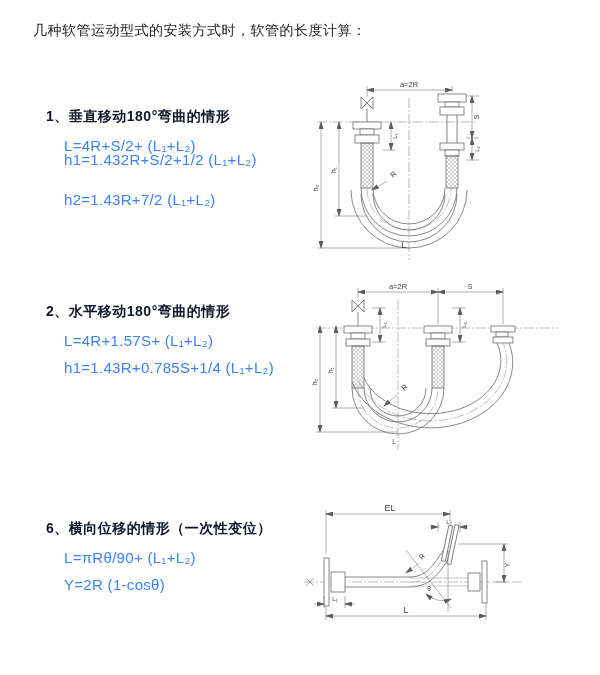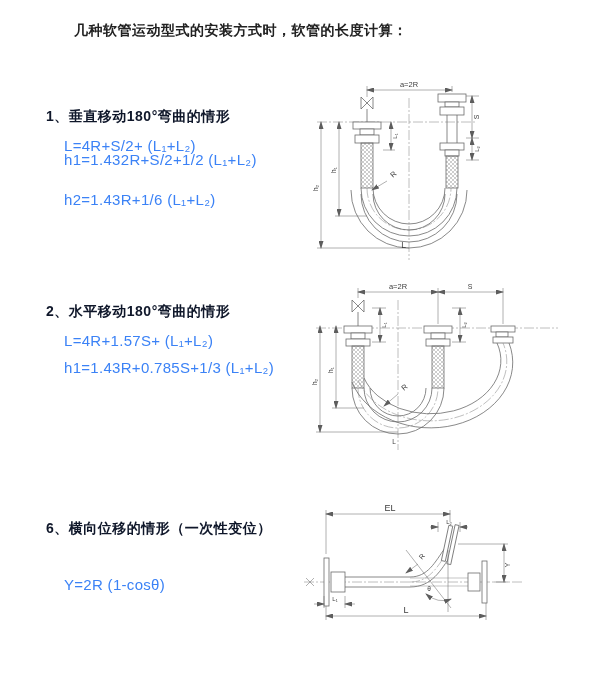--- a/index.html
+++ b/index.html
@@ -7,21 +7,21 @@
     position:relative;
     width:600px;height:675px;
     background:#ffffff;
     font-family:"Liberation Sans",sans-serif;
     color:#1c1c1c;
     overflow:hidden;
     border-bottom:2px solid #c9c9c9;
   }
   .doc-title{
     position:absolute;left:33px;top:22px;
-    font-size:14px;font-weight:bold;letter-spacing:.5px;color:#222;margin-left:41px;
+    font-size:14px;font-weight:normal;letter-spacing:.5px;color:#222;
   }
   .sec-heading{
     position:absolute;left:46px;
     font-size:14px;font-weight:bold;letter-spacing:.5px;color:#0f172a;
   }
   .formula{
     position:absolute;left:64px;
     font-size:15px;font-weight:normal;letter-spacing:.3px;color:#3b82f6;
   }
   #h1{top:108px}
@@ -45,27 +45,28 @@
 </head>
 <body>
 
 <div class="page">
 
   <div class="doc-title">几种软管运动型式的安装方式时，软管的长度计算：</div>
 
   <div class="sec-heading" id="h1">1、垂直移动180°弯曲的情形</div>
   <div class="formula" id="f1a">L=4R+S/2+ (L₁+L₂)</div>
   <div class="formula" id="f1b">h1=1.432R+S/2+1/2 (L₁+L₂)</div>
-  <div class="formula" id="f1c">h2=1.43R+1/6 (L₁+L₂)</div>
+  <div class="formula" id="f1c">h2=1.43R+7/2 (L₁+L₂)</div>
 
   <div class="sec-heading" id="h2">2、水平移动180°弯曲的情形</div>
   <div class="formula" id="f2a">L=4R+1.57S+ (L₁+L₂)</div>
-  <div class="formula" id="f2b">h1=1.43R+0.785S+1/3 (L₁+L₂)</div>
+  <div class="formula" id="f2b">h1=1.43R+0.785S+1/4 (L₁+L₂)</div>
 
   <div class="sec-heading" id="h3">6、横向位移的情形（一次性变位）</div>
+  <div class="formula" id="f3a">L=πRθ/90+ (L₁+L₂)</div>
   <div class="formula" id="f3b">Y=2R (1-cosθ)</div>
 
   <svg id="dia1" class="dia" width="290" height="190" viewBox="0 0 290 190">
     <defs>
       <marker id="ar1" markerWidth="8" markerHeight="5" refX="7" refY="2.5" orient="auto-start-reverse" markerUnits="userSpaceOnUse">
         <path d="M0,0 L8,2.5 L0,5 Z" fill="#5d5d5d"></path>
       </marker>
       <pattern id="hat1" width="4" height="4" patternUnits="userSpaceOnUse">
         <path d="M0,0 L4,4 M4,0 L0,4" stroke="#8f8f8f" stroke-width="0.45"></path>
       </pattern>

